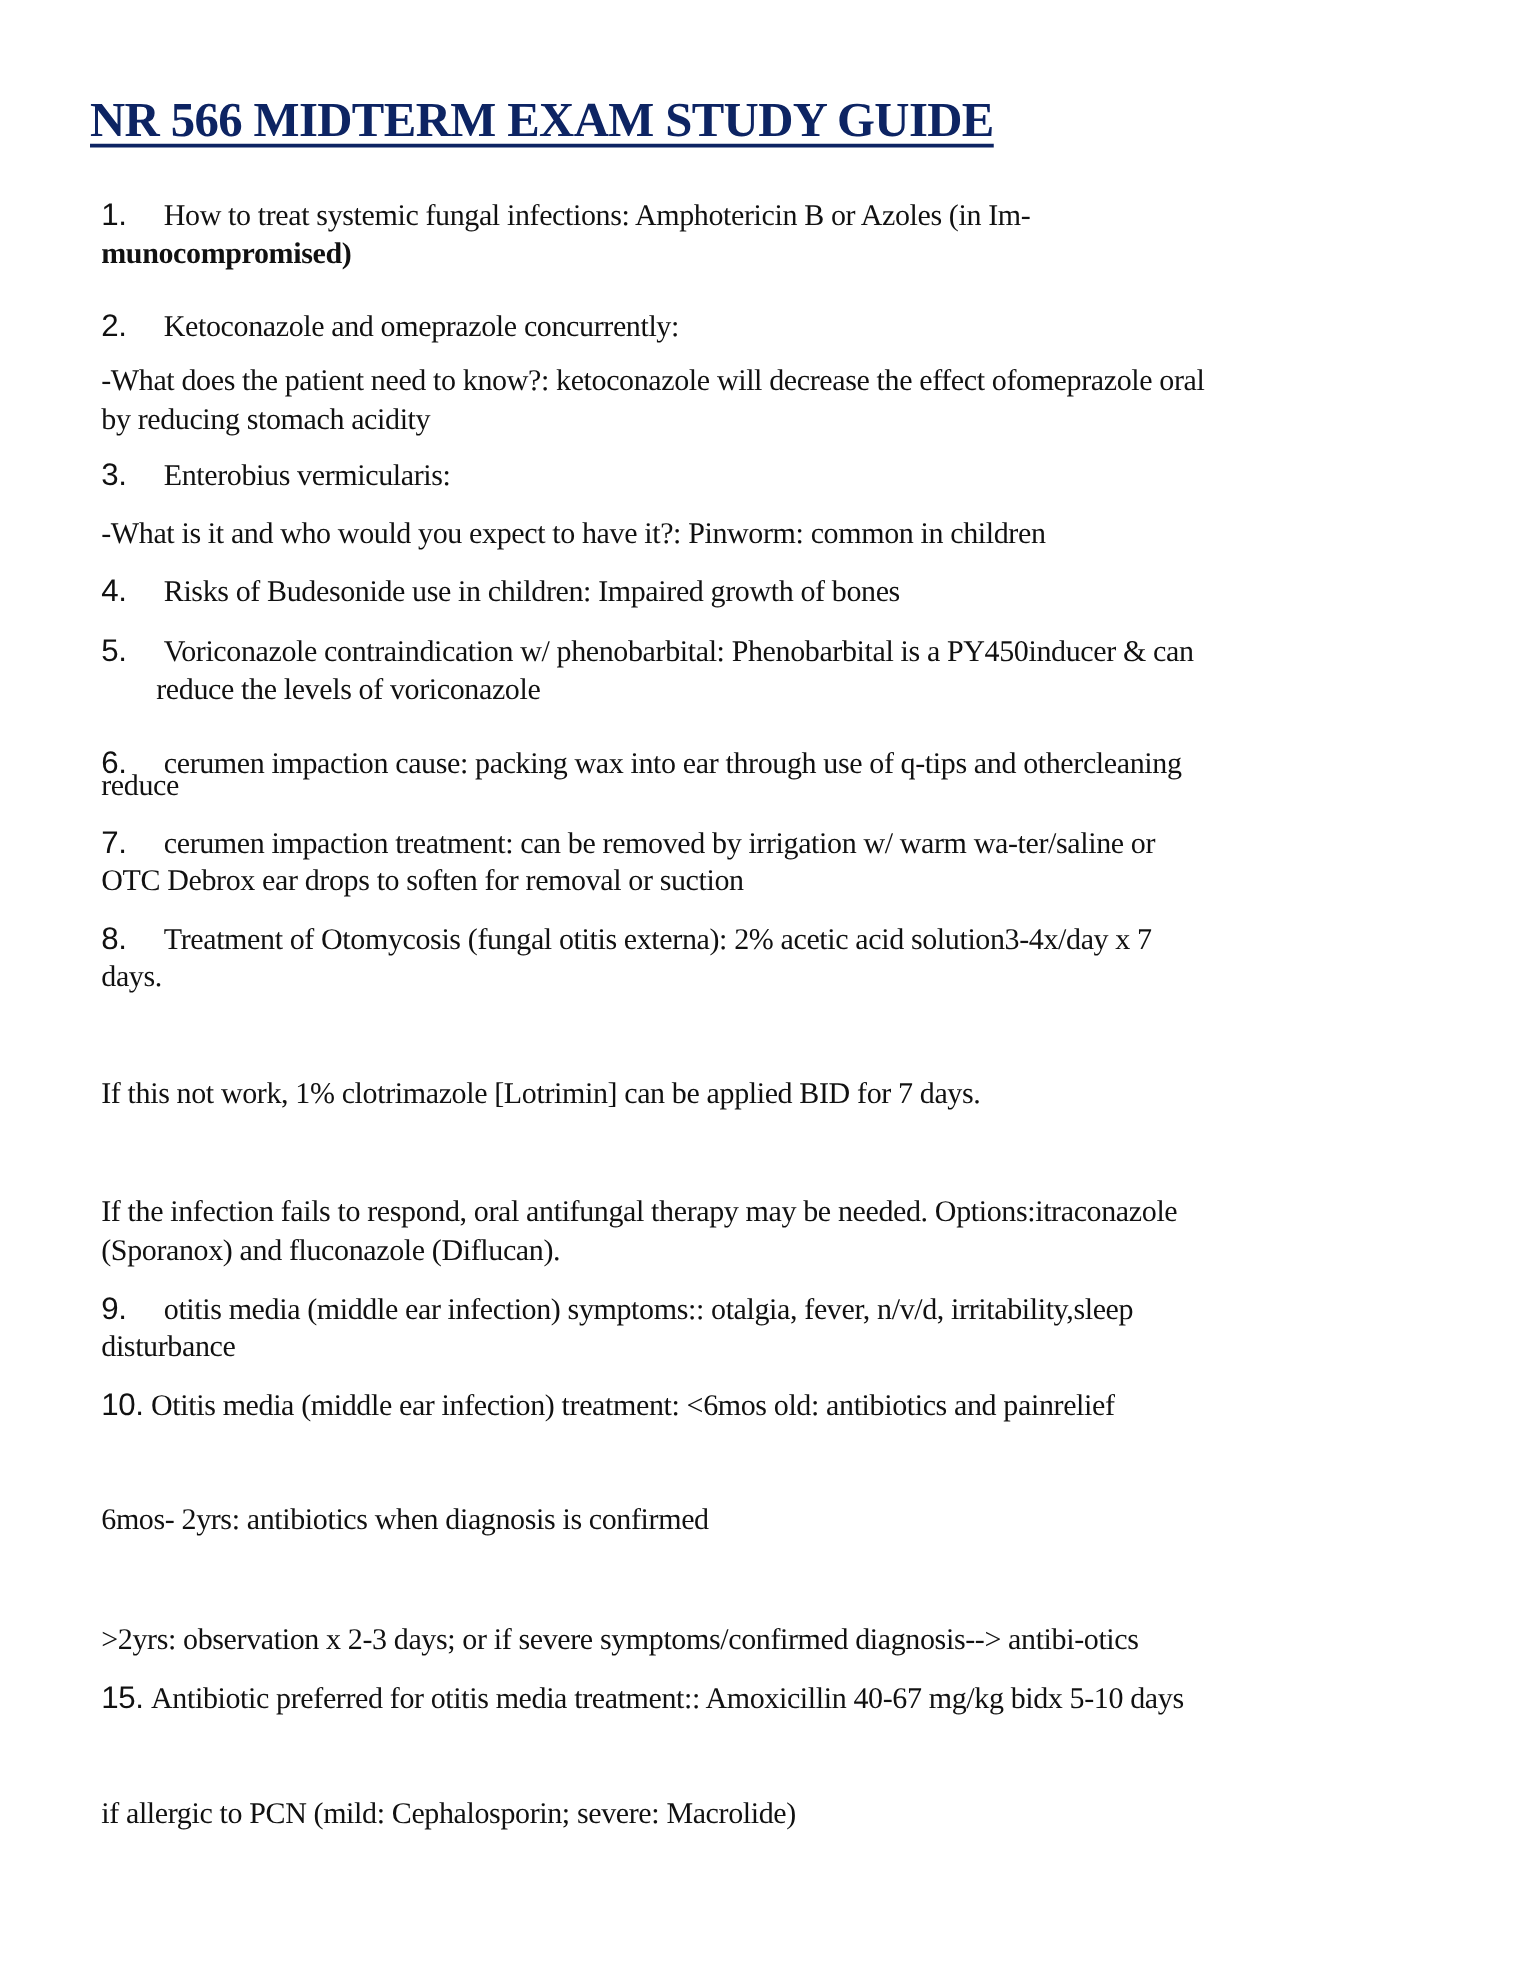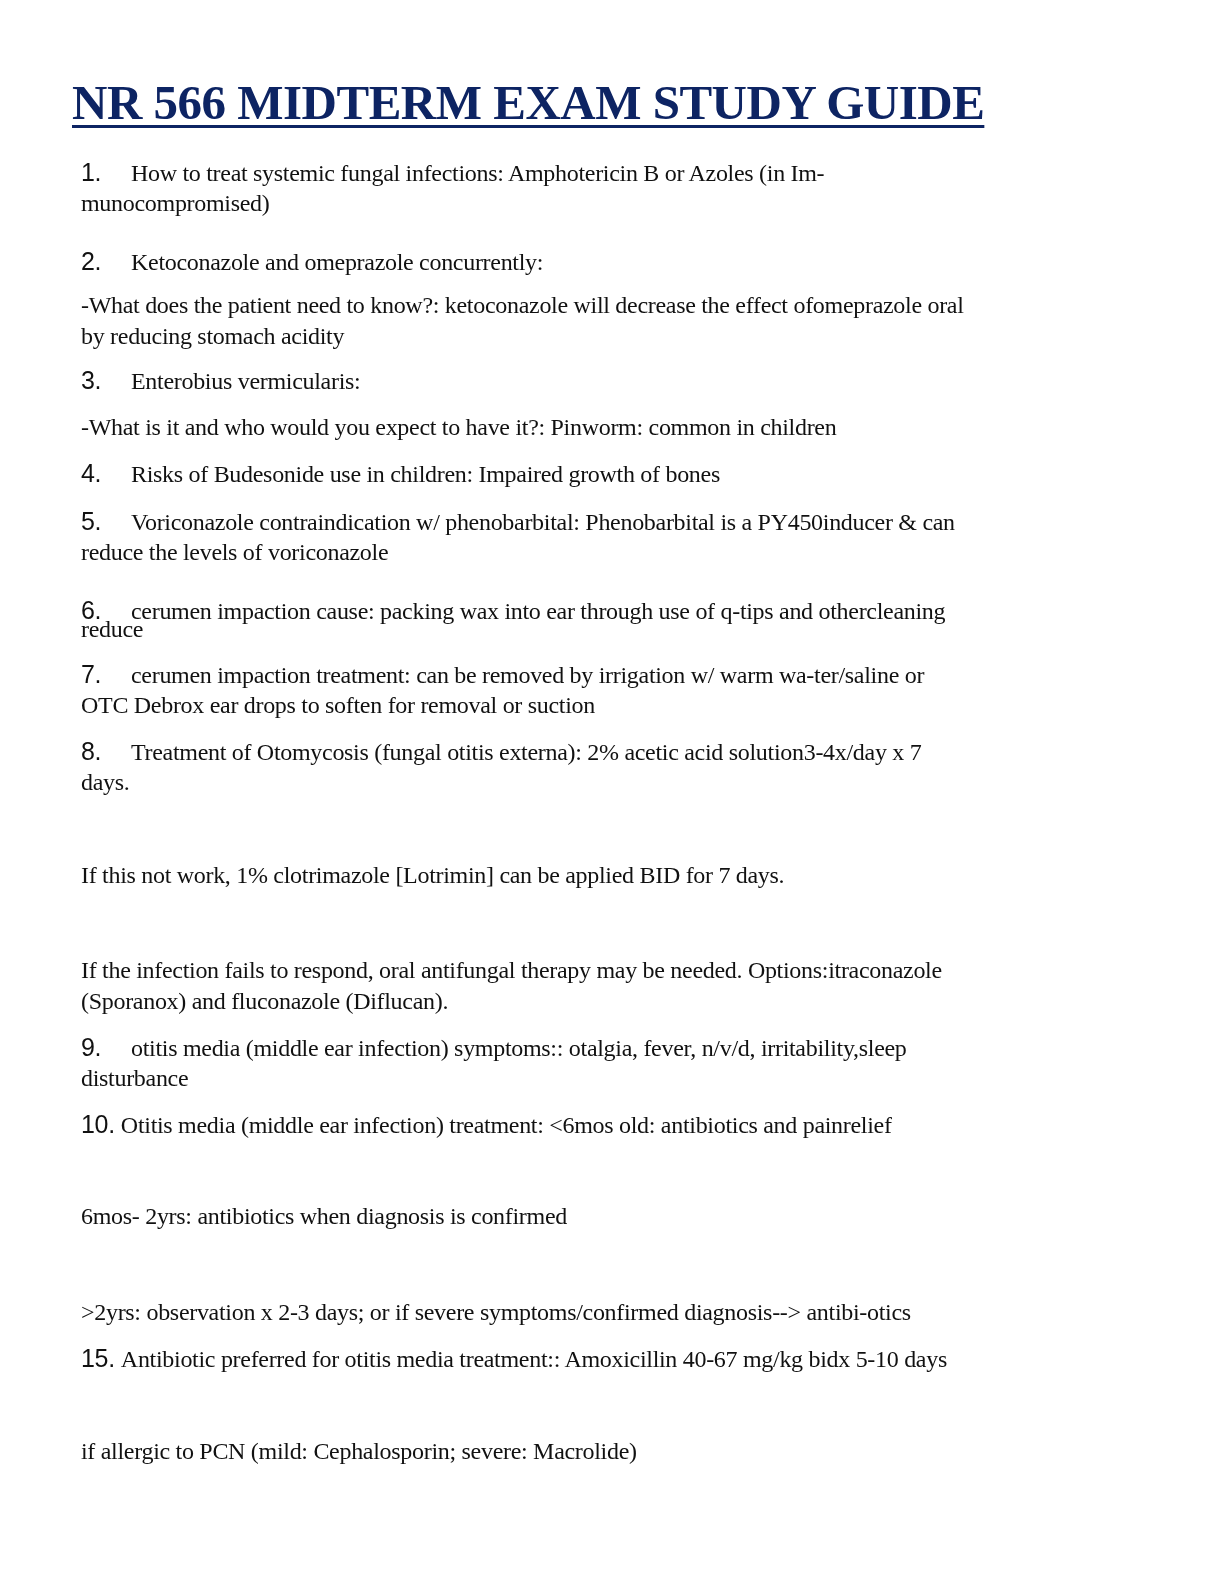--- a/index.html
+++ b/index.html
@@ -1,21 +1,21 @@
 <!DOCTYPE html>
 <html><head>
   <meta charset="utf-8">
   <style>
     html, body { margin: 0; padding: 0; background: #ffffff; }
     body { width: 1224px; height: 1584px; position: relative; overflow: hidden; }
     .page { position: absolute; left: 0; top: 0; width: 1224px; height: 1584px; }
     .title {
       position: absolute; left: 72px; top: 74px;
       font-family: "Liberation Serif", serif; font-weight: bold;
-      font-size: 49px; color: #0d2463; letter-spacing: -0.5px;
+      font-size: 39px; color: #0d2463; letter-spacing: -0.5px;
       text-decoration: underline; text-decoration-thickness: 3px; text-underline-offset: 6px;
       white-space: nowrap;
     }
     .line {
       position: absolute; left: 81px;
       font-family: "Liberation Serif", serif; font-size: 24px; color: #111;
       white-space: nowrap; line-height: 30px; letter-spacing: -0.3px;
     }
     .num {
       font-family: "Liberation Sans", sans-serif; font-size: 25px; color: #111;
@@ -23,29 +23,29 @@
     }
     .num.wide { width: auto; margin-right: 6px; }
   </style>
 </head>
 <body>
 
 <div class="page">
   <div class="title">NR 566 MIDTERM EXAM STUDY GUIDE</div>
   <div id="lines">
       <div class="line" style="top: 157px;"><span class="num">1.</span><span>How to treat systemic fungal infections: Amphotericin B or Azoles (in Im-</span></div>
-      <div class="line" style="top: 188px;"><span>munocompromised)</span></div>
+      <div class="line" style="top: 188px; font-weight: bold;"><span>munocompromised)</span></div>
       <div class="line" style="top: 246px;"><span class="num">2.</span><span>Ketoconazole and omeprazole concurrently:</span></div>
       <div class="line" style="top: 290px;"><span>-What does the patient need to know?: ketoconazole will decrease the effect ofomeprazole oral</span></div>
       <div class="line" style="top: 321px;"><span>by reducing stomach acidity</span></div>
       <div class="line" style="top: 365px;"><span class="num">3.</span><span>Enterobius vermicularis:</span></div>
       <div class="line" style="top: 412px;"><span>-What is it and who would you expect to have it?: Pinworm: common in children</span></div>
       <div class="line" style="top: 458px;"><span class="num">4.</span><span>Risks of Budesonide use in children: Impaired growth of bones</span></div>
       <div class="line" style="top: 506px;"><span class="num">5.</span><span>Voriconazole contraindication w/ phenobarbital: Phenobarbital is a PY450inducer &amp; can</span></div>
-      <div class="line" style="top: 537px;"><span>reduce the levels of voriconazole</span></div>
+      <div class="line" style="top: 537px; margin-left: 44px;"><span>reduce the levels of voriconazole</span></div>
       <div class="line" style="top: 583px; margin-top: 12px;"><span class="num">6.</span><span>cerumen impaction cause: packing wax into ear through use of q-tips and othercleaning</span></div>
       <div class="line" style="top: 614px;"><span>reduce</span></div>
       <div class="line" style="top: 659px;"><span class="num">7.</span><span>cerumen impaction treatment: can be removed by irrigation w/ warm wa-ter/saline or</span></div>
       <div class="line" style="top: 690px;"><span>OTC Debrox ear drops to soften for removal or suction</span></div>
       <div class="line" style="top: 736px;"><span class="num">8.</span><span>Treatment of Otomycosis (fungal otitis externa): 2% acetic acid solution3-4x/day x 7</span></div>
       <div class="line" style="top: 767px;"><span>days.</span></div>
       <div class="line" style="top: 860px;"><span>If this not work, 1% clotrimazole [Lotrimin] can be applied BID for 7 days.</span></div>
       <div class="line" style="top: 955px;"><span>If the infection fails to respond, oral antifungal therapy may be needed. Options:itraconazole</span></div>
       <div class="line" style="top: 986px;"><span>(Sporanox) and fluconazole (Diflucan).</span></div>
       <div class="line" style="top: 1032px;"><span class="num">9.</span><span>otitis media (middle ear infection) symptoms:: otalgia, fever, n/v/d, irritability,sleep</span></div>

